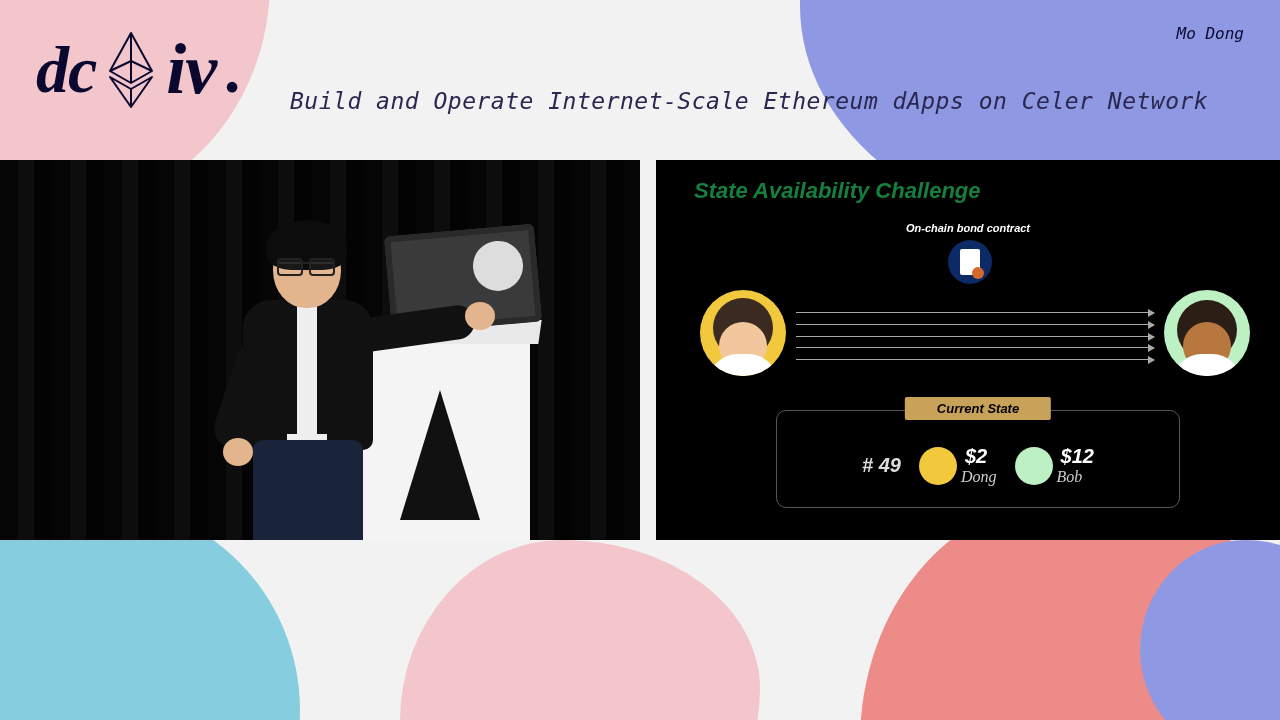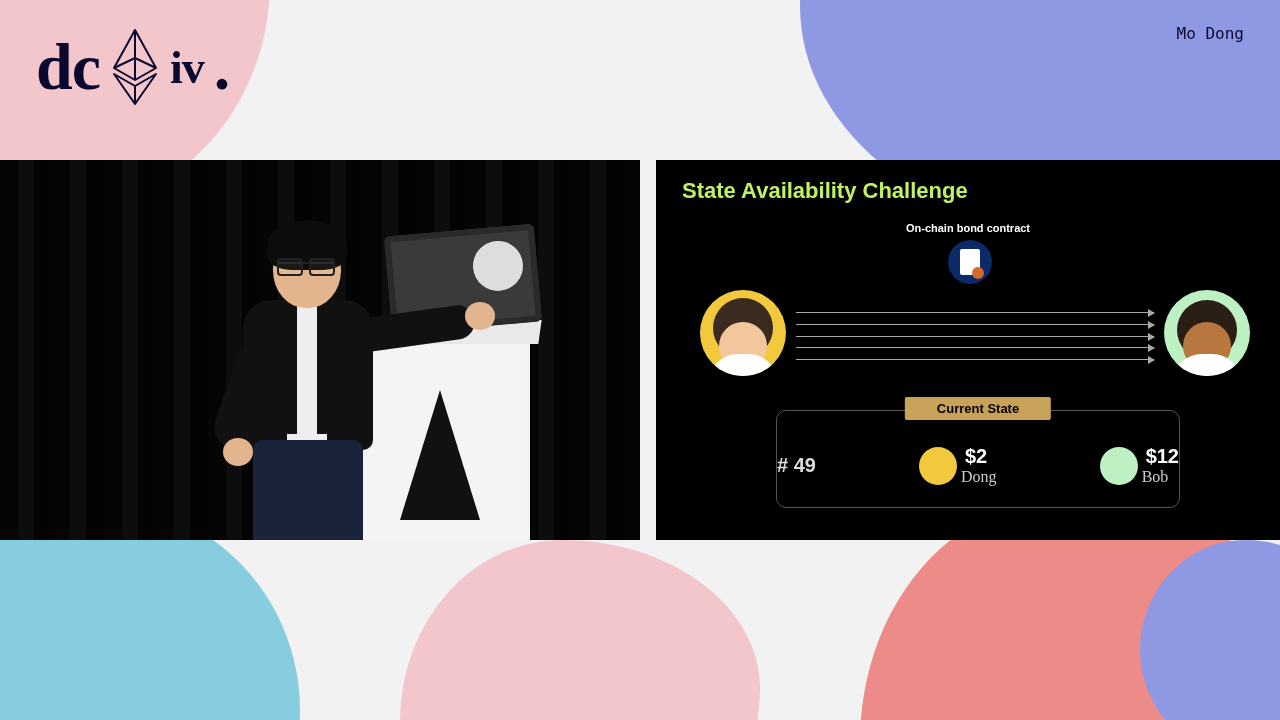--- a/index.html
+++ b/index.html
@@ -1,30 +1,30 @@
 <!DOCTYPE html>
 <html><head>
 <meta charset="utf-8">
 <style>
   html,body{margin:0;padding:0;width:1280px;height:720px;overflow:hidden;font-family:sans-serif;background:#f3f2f3;}
-  .stage{position:relative;width:1280px;height:720px;}
+  .stage{position:relative;width:1280px;height:720px;font-style:italic;}
 
   
   .blob{position:absolute;border-radius:50%;}
   .blob-pink-tl{width:380px;height:380px;left:-110px;top:-170px;background:#f2c6cb;border-radius:48% 52% 55% 45%/50% 40% 60% 50%;}
   .blob-purple-tr{width:620px;height:520px;right:-140px;top:-280px;background:#8f99e3;border-radius:45% 55% 50% 50%/55% 45% 55% 45%;}
   .blob-teal-bl{width:420px;height:420px;left:-120px;bottom:-200px;background:#87cde0;border-radius:50%;}
   .blob-pink-bm{width:360px;height:330px;left:400px;bottom:-150px;background:#f2c6cb;border-radius:45% 55% 48% 52%/55% 45% 55% 45%;}
   .blob-coral-br{width:480px;height:440px;right:-60px;bottom:-220px;background:#ec8b88;border-radius:42% 58% 50% 50%/55% 45% 55% 45%;}
   .blob-purple-br{width:220px;height:220px;right:-80px;bottom:-40px;background:#8f99e3;border-radius:48% 52% 50% 50%/50% 50% 50% 50%;}
 
   
   .logo{position:absolute;left:36px;top:28px;display:flex;align-items:center;gap:10px;}
   .logo-dc{font-family:Georgia,'Times New Roman',serif;font-weight:700;font-size:66px;color:#0b0830;letter-spacing:-1px;}
-  .logo-iv{font-family:Georgia,'Times New Roman',serif;font-weight:700;font-size:46px;color:#0b0830;letter-spacing:-1px;}
+  .logo-iv{font-family:Georgia,'Times New Roman',serif;font-weight:700;font-size:72px;color:#0b0830;letter-spacing:-1px;}
   .logo-dot{font-family:Georgia,serif;font-weight:700;font-size:66px;color:#0b0830;}
   .eth-mark{width:50px;height:78px;position:relative;}
   .eth-mark svg{width:100%;height:100%;}
 
   .speaker{position:absolute;right:36px;top:24px;font-family:Menlo,Consolas,monospace;font-size:16px;color:#0b0830;}
   .title{position:absolute;left:290px;top:88px;font-family:Menlo,Consolas,monospace;font-size:23px;color:#2a2750;letter-spacing:0.5px;}
 
   
   .panel{position:absolute;top:160px;height:380px;background:#000;}
   .panel-video{left:0;width:640px;overflow:hidden;}
@@ -49,42 +49,42 @@
   .presenter .torso{position:absolute;left:18px;top:80px;width:130px;height:150px;border-radius:28px 28px 10px 10px;background:#111;}
   .presenter .lanyard{position:absolute;left:72px;top:86px;width:20px;height:130px;background:linear-gradient(#eee,#eee);}
   .presenter .lanyard::after{content:"";position:absolute;left:-10px;bottom:-28px;width:40px;height:30px;background:#eee;}
   .presenter .jeans{position:absolute;left:28px;top:220px;width:110px;height:100px;background:#19243a;border-radius:10px 10px 0 0;}
   .presenter .armL{position:absolute;left:0px;top:120px;width:40px;height:110px;background:#111;border-radius:20px;transform:rotate(18deg);}
   .presenter .handL{position:absolute;left:-2px;top:218px;width:30px;height:28px;background:#e2b58e;border-radius:50%;}
   .presenter .armR{position:absolute;left:120px;top:92px;width:130px;height:34px;background:#111;border-radius:18px;transform:rotate(-8deg);}
   .presenter .handR{position:absolute;left:240px;top:82px;width:30px;height:28px;background:#e2b58e;border-radius:50%;}
 
   
-  .slide-title{position:absolute;left:26px;top:18px;font-size:22px;font-weight:700;color:#bef264;}
+  .slide-title{position:absolute;left:38px;top:18px;font-size:22px;font-weight:700;color:#15803d;}
   .bond-label{position:absolute;left:0;right:0;top:62px;text-align:center;font-size:11px;font-weight:600;color:#fff;}
   .contract-icon{position:absolute;left:292px;top:80px;width:44px;height:44px;border-radius:50%;background:#0b2a66;display:flex;align-items:center;justify-content:center;}
   .contract-icon .doc{width:20px;height:26px;background:#fff;border-radius:2px;position:relative;}
   .contract-icon .doc::after{content:"";position:absolute;right:-4px;bottom:-4px;width:12px;height:12px;border-radius:50%;background:#d46a2a;}
 
   .avatar{position:absolute;width:86px;height:86px;border-radius:50%;display:flex;align-items:flex-end;justify-content:center;overflow:hidden;}
   .avatar.alice{left:44px;top:130px;background:#f2c83c;}
   .avatar.bob{right:30px;top:130px;background:#bdf0c2;}
   .avatar .face{width:48px;height:48px;border-radius:50%;margin-bottom:6px;}
   .avatar.alice .face{background:#f3c79d;box-shadow:0 -18px 0 6px #3a2a1f;}
   .avatar.bob .face{background:#b8773e;box-shadow:0 -16px 0 6px #2b1e14;}
   .avatar .shirt{position:absolute;bottom:-8px;width:70px;height:30px;border-radius:40px 40px 0 0;}
   .avatar.alice .shirt{background:#fff;} .avatar.bob .shirt{background:#fff;}
 
   .lines{position:absolute;left:140px;top:152px;right:126px;height:48px;display:flex;flex-direction:column;justify-content:space-between;}
   .lines .ln{height:1px;background:#aaa;position:relative;}
   .lines .ln::after{content:"";position:absolute;right:-1px;top:-3px;border-left:7px solid #aaa;border-top:4px solid transparent;border-bottom:4px solid transparent;}
 
   .state-box{position:absolute;left:120px;right:100px;top:250px;height:96px;border:1px solid #555;border-radius:10px;}
   .state-tag{position:absolute;left:50%;top:-14px;transform:translateX(-50%);background:#c9a25a;color:#000;font-size:13px;font-weight:600;padding:4px 32px;border-radius:2px;}
-  .state-row{position:absolute;left:0;right:0;top:34px;display:flex;align-items:center;justify-content:space-between;gap:8px;}
+  .state-row{position:absolute;left:0;right:0;top:34px;display:flex;align-items:center;justify-content:center;gap:18px;}
   .seq{font-size:20px;color:#ddd;font-weight:600;}
   .mini{width:38px;height:38px;border-radius:50%;}
   .mini.alice{background:#f2c83c;} .mini.bob{background:#bdf0c2;}
   .mini-wrap{display:flex;align-items:center;gap:8px;}
   .amt{font-size:20px;color:#fff;font-weight:600;}
   .sig{font-family:'Brush Script MT',cursive;font-size:16px;color:#ccc;margin-left:-4px;align-self:flex-end;}
 </style>
 </head>
 <body>
 
@@ -108,20 +108,21 @@
           <path d="M4 46 L25 76 L46 46 L25 58 Z"></path>
           <path d="M25 58 L25 76"></path>
         </g>
       </svg>
     </span>
     <span class="logo-iv">iv</span>
     <span class="logo-dot">.</span>
   </div>
 
   <div class="speaker">Mo Dong</div>
+  <div class="title">Build and Operate Internet-Scale Ethereum dApps on Celer Network</div>
 
   <div class="panel panel-video">
     <div class="curtain"></div>
     <div class="podium">
       <div class="front"></div>
         <div class="top"></div>
         <div class="tri"></div>
     </div>
     <div class="laptop"></div>
     <div class="presenter">

